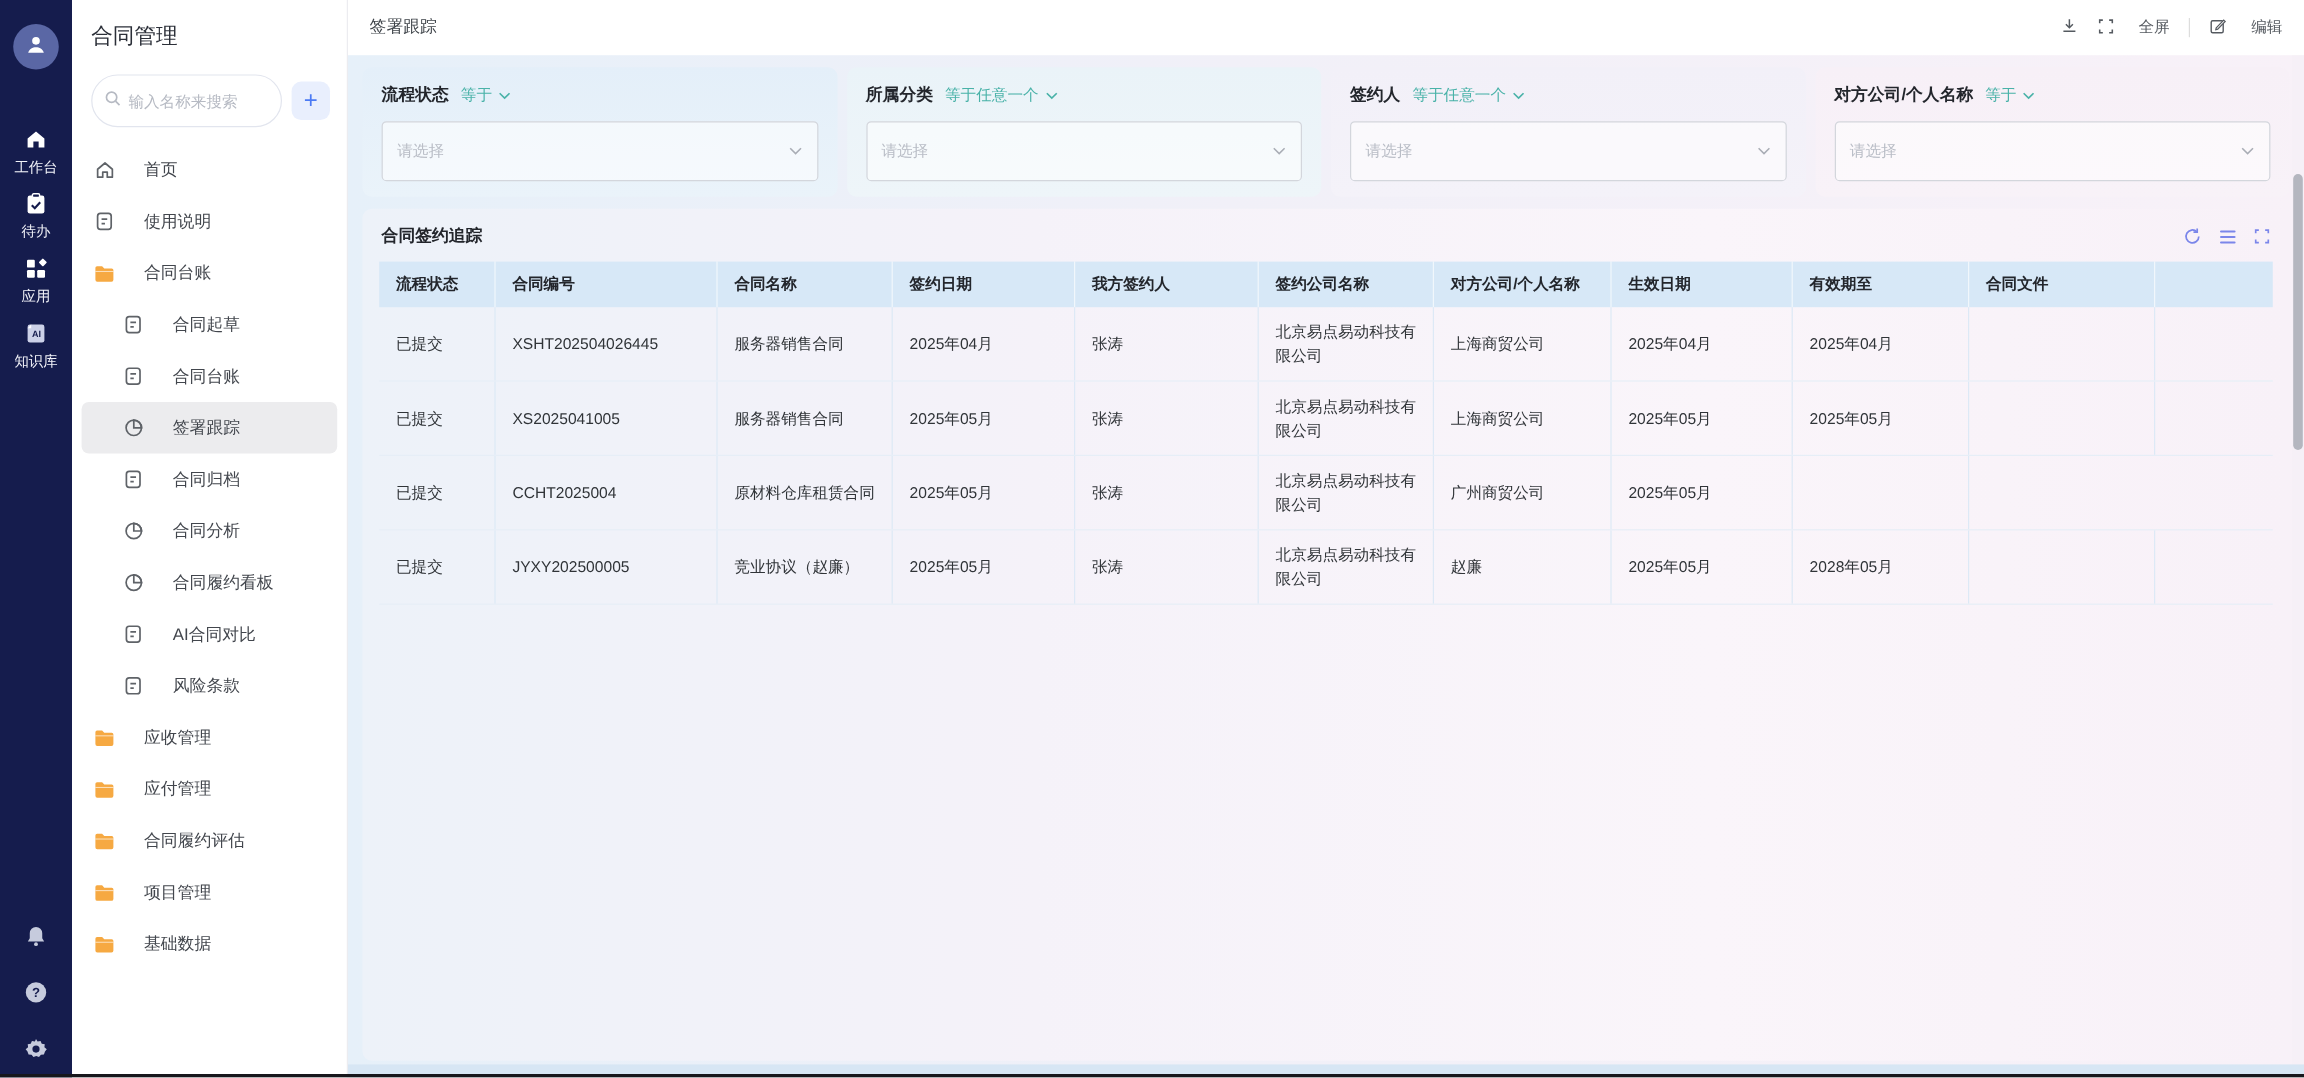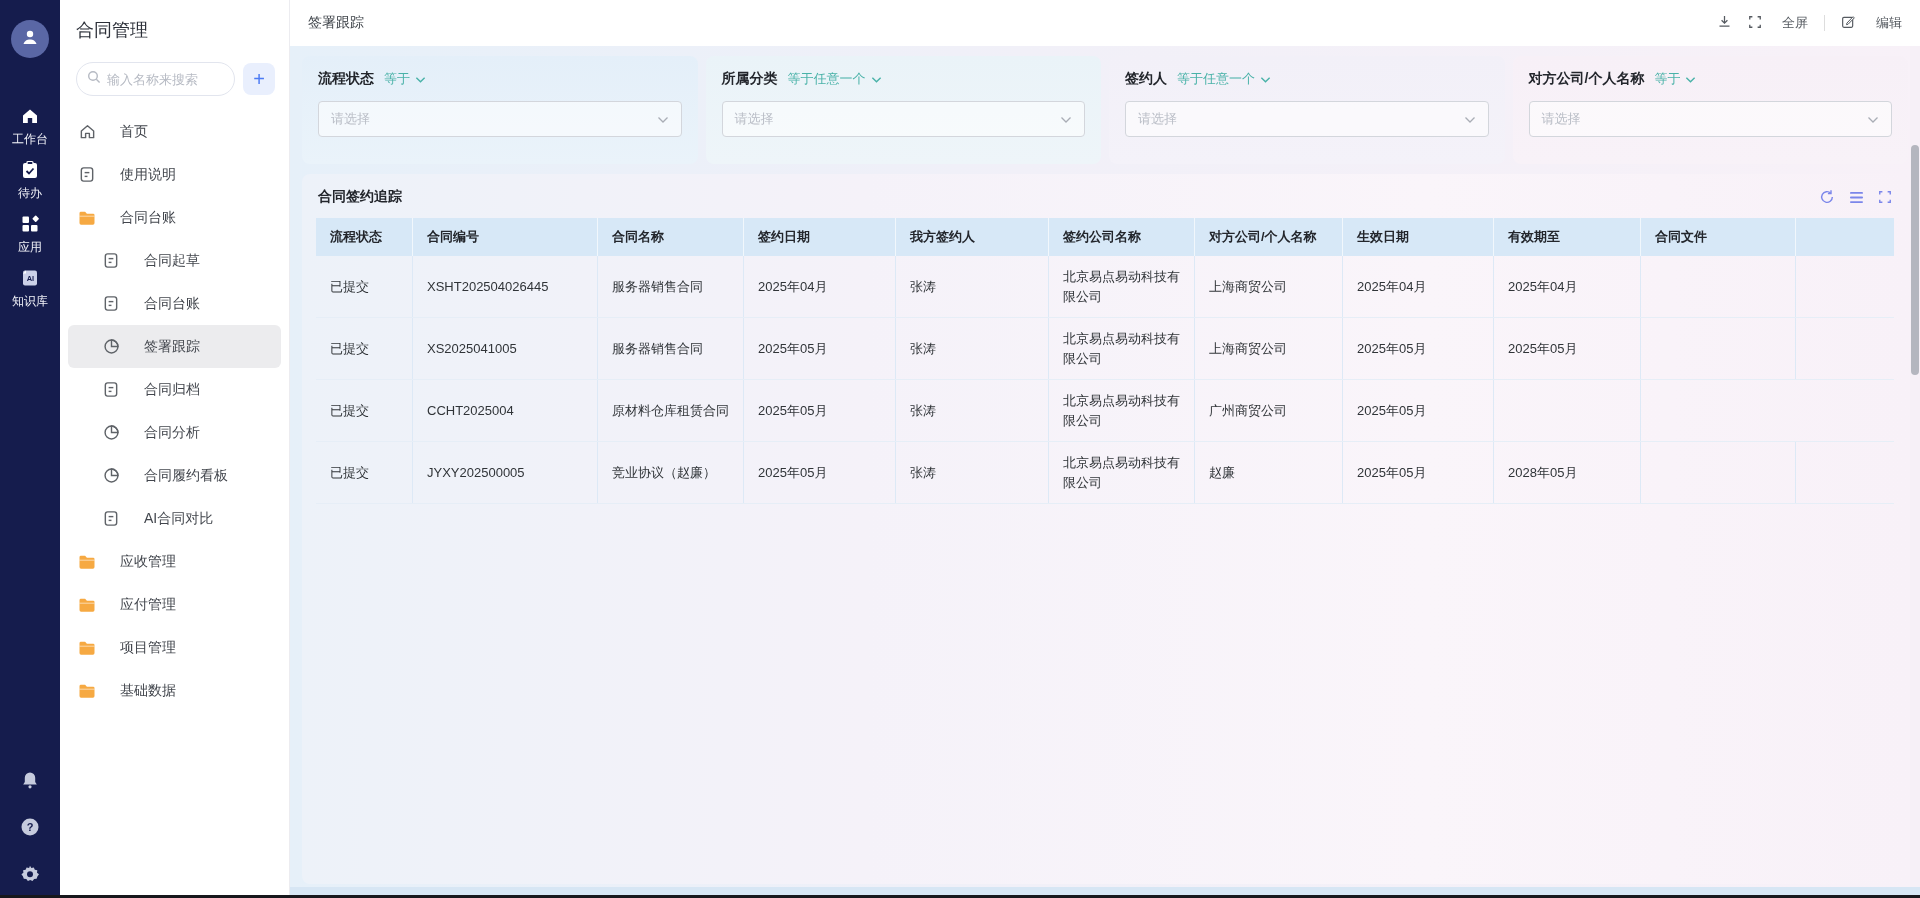--- a/index.html
+++ b/index.html
@@ -14,21 +14,21 @@
   .rail-item svg { display:block; }
   .rail-item .rlabel { font-size:12px; color:#f2f3f9; letter-spacing:0; }
   .rail-spacer { flex:1; }
   .rail-bottom { display:flex; flex-direction:column; gap:26px; align-items:center; color:#b9bed4; }
   .rail-bottom .ric { cursor:pointer; display:flex; align-items:center; justify-content:center; }
 
   
   .sidebar { width:230px; background:#fff; border-right:1px solid #ececf0; display:flex; flex-direction:column; flex-shrink:0; }
   .sb-title { font-size:18px; font-weight:500; color:#2b2f38; padding:18px 16px 0; }
   .sb-search-row { display:flex; align-items:center; gap:8px; padding:20px 14px 6px 16px; }
-  .sb-search { flex:1; display:flex; align-items:center; gap:6px; height:34px; border:1px solid #e2e5ee; border-radius:999px; padding:0 10px; color:#b6bac3; background:#fff; }
+  .sb-search { flex:1; display:flex; align-items:center; gap:6px; height:44px; border:1px solid #e2e5ee; border-radius:999px; padding:0 10px; color:#b6bac3; background:#fff; }
   .sb-search input { border:none; outline:none; width:100%; font-size:13px; color:#333; background:transparent; }
   .sb-search input::placeholder { color:#b6bac3; }
   .sb-add { width:32px; height:32px; border-radius:8px; background:#e9effd; color:#4c7bf4; font-size:20px; display:flex; align-items:center; justify-content:center; cursor:pointer; flex-shrink:0; }
   .nav { flex:1; padding:8px 8px 0; overflow:hidden; }
   .nav-item { height:43px; display:flex; align-items:center; gap:24px; padding-left:10px; border-radius:6px; cursor:pointer; color:#42464d; font-size:14px; }
   .nav-item.lvl1 { padding-left:34px; }
   .nav-item.selected { background:#ececee; }
   .nav-item .nicon { width:18px; display:flex; align-items:center; justify-content:center; flex-shrink:0; color:#6b6f75; }
   .sb-footer { border-top:1px solid #eceef1; height:48px; display:flex; align-items:center; gap:8px; padding:0 16px; font-size:14px; color:#3c4043; cursor:pointer; }
 
@@ -45,21 +45,21 @@
   
   .filters { display:flex; gap:8px; margin-bottom:10px; }
   .fcard { flex:1; height:108px; border-radius:8px; padding:14px 16px; }
   .fcard.c0 { background:linear-gradient(180deg,#e4eff9,#eaf3fa); }
   .fcard.c1 { background:linear-gradient(180deg,#eaf3f8,#eef5f9); }
   .fcard.c2 { background:linear-gradient(180deg,#f2f0f8,#f4f2f9); }
   .fcard.c3 { background:linear-gradient(180deg,#f7f0f7,#f8f2f8); }
   .fcard-head { display:flex; align-items:center; gap:10px; }
   .f-label { font-size:14px; font-weight:600; color:#23262c; }
   .f-cond { font-size:13px; color:#49b2a8; display:flex; align-items:center; gap:5px; cursor:pointer; }
-  .f-select { margin-top:13px; height:36px; background:rgba(255,255,255,0.55); border:1px solid #d3d6dc; border-radius:4px; display:flex; align-items:center; justify-content:space-between; padding:0 12px; cursor:pointer; }
+  .f-select { margin-top:13px; height:50px; background:rgba(255,255,255,0.55); border:1px solid #d3d6dc; border-radius:4px; display:flex; align-items:center; justify-content:space-between; padding:0 12px; cursor:pointer; }
   .f-ph { font-size:13px; color:#b9bdc6; }
 
   
   .tcard { flex:1; border-radius:8px; background:linear-gradient(90deg,#edf2f9 0%,#f5f2f9 35%,#faf5fa 70%,#f8f1f8 100%); padding:10px 14px; display:flex; flex-direction:column; min-height:0; }
   .tcard-head { display:flex; align-items:center; justify-content:space-between; padding:4px 2px 12px; }
   .t-title { font-size:14px; font-weight:600; color:#23262c; }
   .t-tools { display:flex; align-items:center; gap:14px; color:#7b86ea; }
   .t-tools .tic { cursor:pointer; display:flex; }
 
   .grid-table { display:flex; flex-direction:column; }
@@ -257,37 +257,56 @@
       <div class="nav-item lvl1">
         <span class="nicon">
             <svg width="16" height="17" viewBox="0 0 16 18">
               <rect x="2" y="2" width="12" height="14" rx="2.5" fill="none" stroke="#5f6368" stroke-width="1.5"></rect>
               <line x1="5.5" y1="7" x2="10.5" y2="7" stroke="#5f6368" stroke-width="1.5"></line>
               <line x1="5.5" y1="11" x2="8.5" y2="11" stroke="#5f6368" stroke-width="1.5"></line>
             </svg>
           </span>
         <span>AI合同对比</span>
       </div>
+      <div class="nav-item lvl1">
+        <span class="nicon">
+            <svg width="16" height="17" viewBox="0 0 16 18">
+              <rect x="2" y="2" width="12" height="14" rx="2.5" fill="none" stroke="#5f6368" stroke-width="1.5"></rect>
+              <line x1="5.5" y1="7" x2="10.5" y2="7" stroke="#5f6368" stroke-width="1.5"></line>
+              <line x1="5.5" y1="11" x2="8.5" y2="11" stroke="#5f6368" stroke-width="1.5"></line>
+            </svg>
+          </span>
+        <span>风险条款</span>
+      </div>
       <div class="nav-item">
         <span class="nicon">
             <svg width="18" height="16" viewBox="0 0 18 16">
               <path d="M1.5 3.2 a1.4 1.4 0 0 1 1.4-1.4 h4.2 l1.8 1.9 h6.2 a1.4 1.4 0 0 1 1.4 1.4 v8 a1.6 1.6 0 0 1-1.6 1.6 H3.1 a1.6 1.6 0 0 1-1.6-1.6 Z" fill="#F6A942"></path>
               <path d="M1.5 6.2 h15" stroke="#fff" stroke-width="0.8" opacity="0.7"></path>
             </svg>
           </span>
         <span>应收管理</span>
       </div>
       <div class="nav-item">
         <span class="nicon">
             <svg width="18" height="16" viewBox="0 0 18 16">
               <path d="M1.5 3.2 a1.4 1.4 0 0 1 1.4-1.4 h4.2 l1.8 1.9 h6.2 a1.4 1.4 0 0 1 1.4 1.4 v8 a1.6 1.6 0 0 1-1.6 1.6 H3.1 a1.6 1.6 0 0 1-1.6-1.6 Z" fill="#F6A942"></path>
               <path d="M1.5 6.2 h15" stroke="#fff" stroke-width="0.8" opacity="0.7"></path>
             </svg>
           </span>
         <span>应付管理</span>
+      </div>
+      <div class="nav-item">
+        <span class="nicon">
+            <svg width="18" height="16" viewBox="0 0 18 16">
+              <path d="M1.5 3.2 a1.4 1.4 0 0 1 1.4-1.4 h4.2 l1.8 1.9 h6.2 a1.4 1.4 0 0 1 1.4 1.4 v8 a1.6 1.6 0 0 1-1.6 1.6 H3.1 a1.6 1.6 0 0 1-1.6-1.6 Z" fill="#F6A942"></path>
+              <path d="M1.5 6.2 h15" stroke="#fff" stroke-width="0.8" opacity="0.7"></path>
+            </svg>
+          </span>
+        <span>合同履约评估</span>
       </div>
       <div class="nav-item">
         <span class="nicon">
             <svg width="18" height="16" viewBox="0 0 18 16">
               <path d="M1.5 3.2 a1.4 1.4 0 0 1 1.4-1.4 h4.2 l1.8 1.9 h6.2 a1.4 1.4 0 0 1 1.4 1.4 v8 a1.6 1.6 0 0 1-1.6 1.6 H3.1 a1.6 1.6 0 0 1-1.6-1.6 Z" fill="#F6A942"></path>
               <path d="M1.5 6.2 h15" stroke="#fff" stroke-width="0.8" opacity="0.7"></path>
             </svg>
           </span>
         <span>项目管理</span>
       </div>

